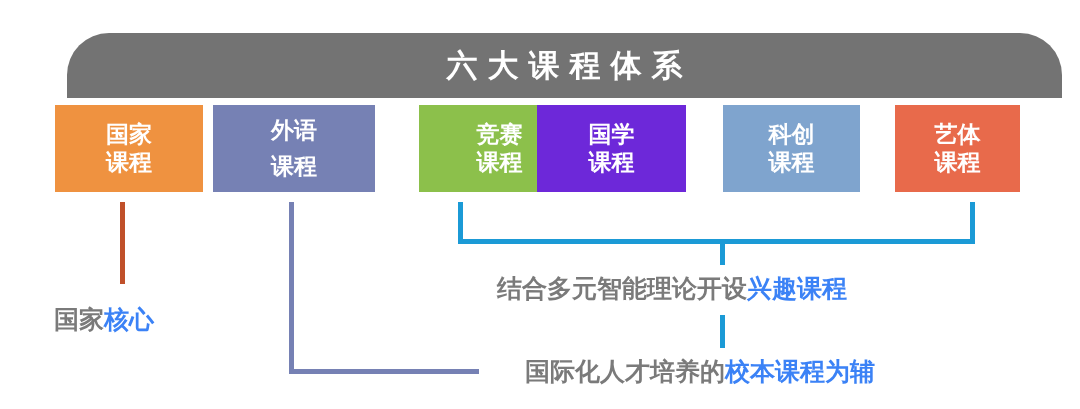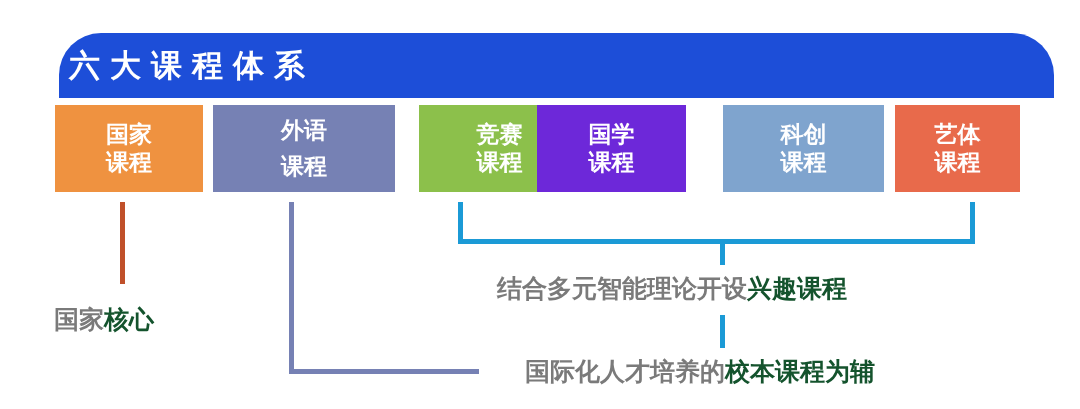--- a/index.html
+++ b/index.html
@@ -15,29 +15,29 @@
   #diagram {
     position: relative;
     width: 1080px;
     height: 409px;
     background: #ffffff;
   }
 
   
   .title-banner {
     position: absolute;
-    left: 59px;
+    left: 67px;
     top: 33px;
     width: 995px;
     height: 65px;
-    background: #1d4ed8;
+    background: #737373;
     border-radius: 42px 42px 0 0;
     display: flex;
     align-items: center;
-    justify-content: flex-start;
+    justify-content: center;
   }
   .title-text {
     color: #ffffff;
     font-size: 31px;
     font-weight: bold;
     letter-spacing: 10px;
     text-indent: 10px;
     line-height: 1;
     white-space: nowrap;
   }
@@ -66,55 +66,55 @@
 
   
   .caption {
     position: absolute;
     font-size: 25px;
     font-weight: bold;
     color: #7A7A7A;
     line-height: 1.35;
     white-space: nowrap;
   }
-  .caption .hl { color: #14532d; }
+  .caption .hl { color: #3b82f6; }
   .caption.left-cap { left: 54px; top: 303px; text-align: left; }
   .caption.right-cap-1 { left: 497px; top: 272px; }
   .caption.right-cap-2 { left: 497px; top: 355px; margin-left: 28px; }
 </style>
 </head>
 <body>
 
 <div id="diagram">
 
   <div class="title-banner">
     <span class="title-text">六大课程体系</span>
   </div>
 
   <div class="course-box" style="left:55px; width:148px; background:#EF9240;">
     <span class="ln">国家</span>
     <span class="ln">课程</span>
   </div>
 
-  <div class="course-box" style="left:213px; width:182px; background:#7681B4;gap:8px;">
+  <div class="course-box" style="left:213px; width:162px; background:#7681B4;gap:8px;">
     <span class="ln">外语</span>
     <span class="ln">课程</span>
   </div>
 
   <div class="course-box" style="left:379px; width:161px; background:#8CC04B;margin-left:40px;">
     <span class="ln">竞赛</span>
     <span class="ln">课程</span>
   </div>
 
   <div class="course-box" style="left:537px; width:149px; background:#6d28d9;">
     <span class="ln">国学</span>
     <span class="ln">课程</span>
   </div>
 
-  <div class="course-box" style="left:723px; width:161px; background:#7FA4CE;">
+  <div class="course-box" style="left:723px; width:137px; background:#7FA4CE;">
     <span class="ln">科创</span>
     <span class="ln">课程</span>
   </div>
 
   <div class="course-box" style="left:895px; width:125px; background:#E86A4B;">
     <span class="ln">艺体</span>
     <span class="ln">课程</span>
   </div>
 
   <div class="line v-line" style="left:120px; top:202px; height:82px; background:#C0502A;"></div>

